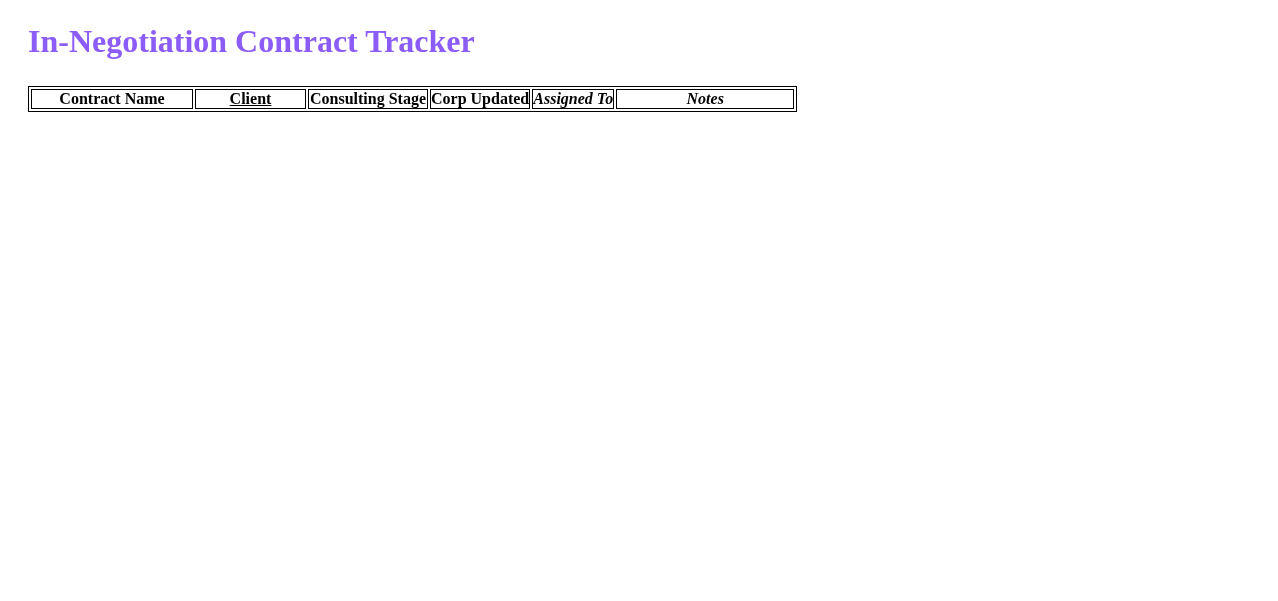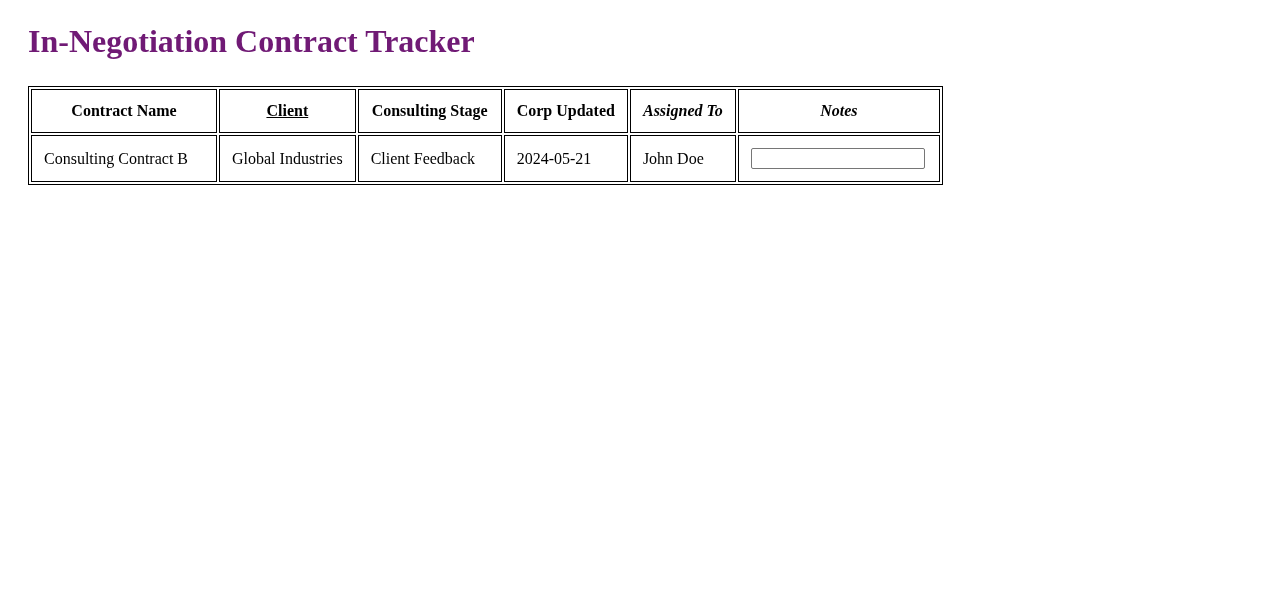--- a/index.html
+++ b/index.html
@@ -14,32 +14,32 @@
     height: 601px;
     box-sizing: border-box;
     padding: 23px 28px;
     overflow: hidden;
   }
   h1.page-title {
     margin: 0 0 26px 0;
     font-size: 32px;
     font-weight: bold;
     line-height: 37px;
-    color: #701a75;
+    color: #8b5cf6;
   }
   table.tracker-table {
     border: 1px solid #000000;
     border-collapse: separate;
     border-spacing: 2px;
     font-size: 16px;
   }
   .tracker-table th,
   .tracker-table td {
     border: 1px solid #000000;
-    padding: 12px;
+    padding: 0;
     vertical-align: middle;
     white-space: nowrap;
     background: #ffffff;
   }
   .tracker-table th {
     font-weight: bold;
     text-align: center;
   }
   .tracker-table td {
     text-align: left;
@@ -77,27 +77,17 @@
         <th class="col-client">Client</th>
         <th class="col-stage">Consulting Stage</th>
         <th class="col-updated">Corp Updated</th>
         <th class="col-assigned">Assigned To</th>
         <th class="col-notes">Notes</th>
       </tr>
     </thead>
     <tbody>
 
 
-      <tr>
-        <td>Consulting Contract B</td>
-        <td>Global Industries</td>
-        <td>Client Feedback</td>
-        <td>2024-05-21</td>
-        <td>John Doe</td>
-        <td>
-          <input type="text" class="notes-input" value="" style="">
-        </td>
-      </tr>
 
 
     </tbody>
   </table>
 </div>
 
 </body></html>

